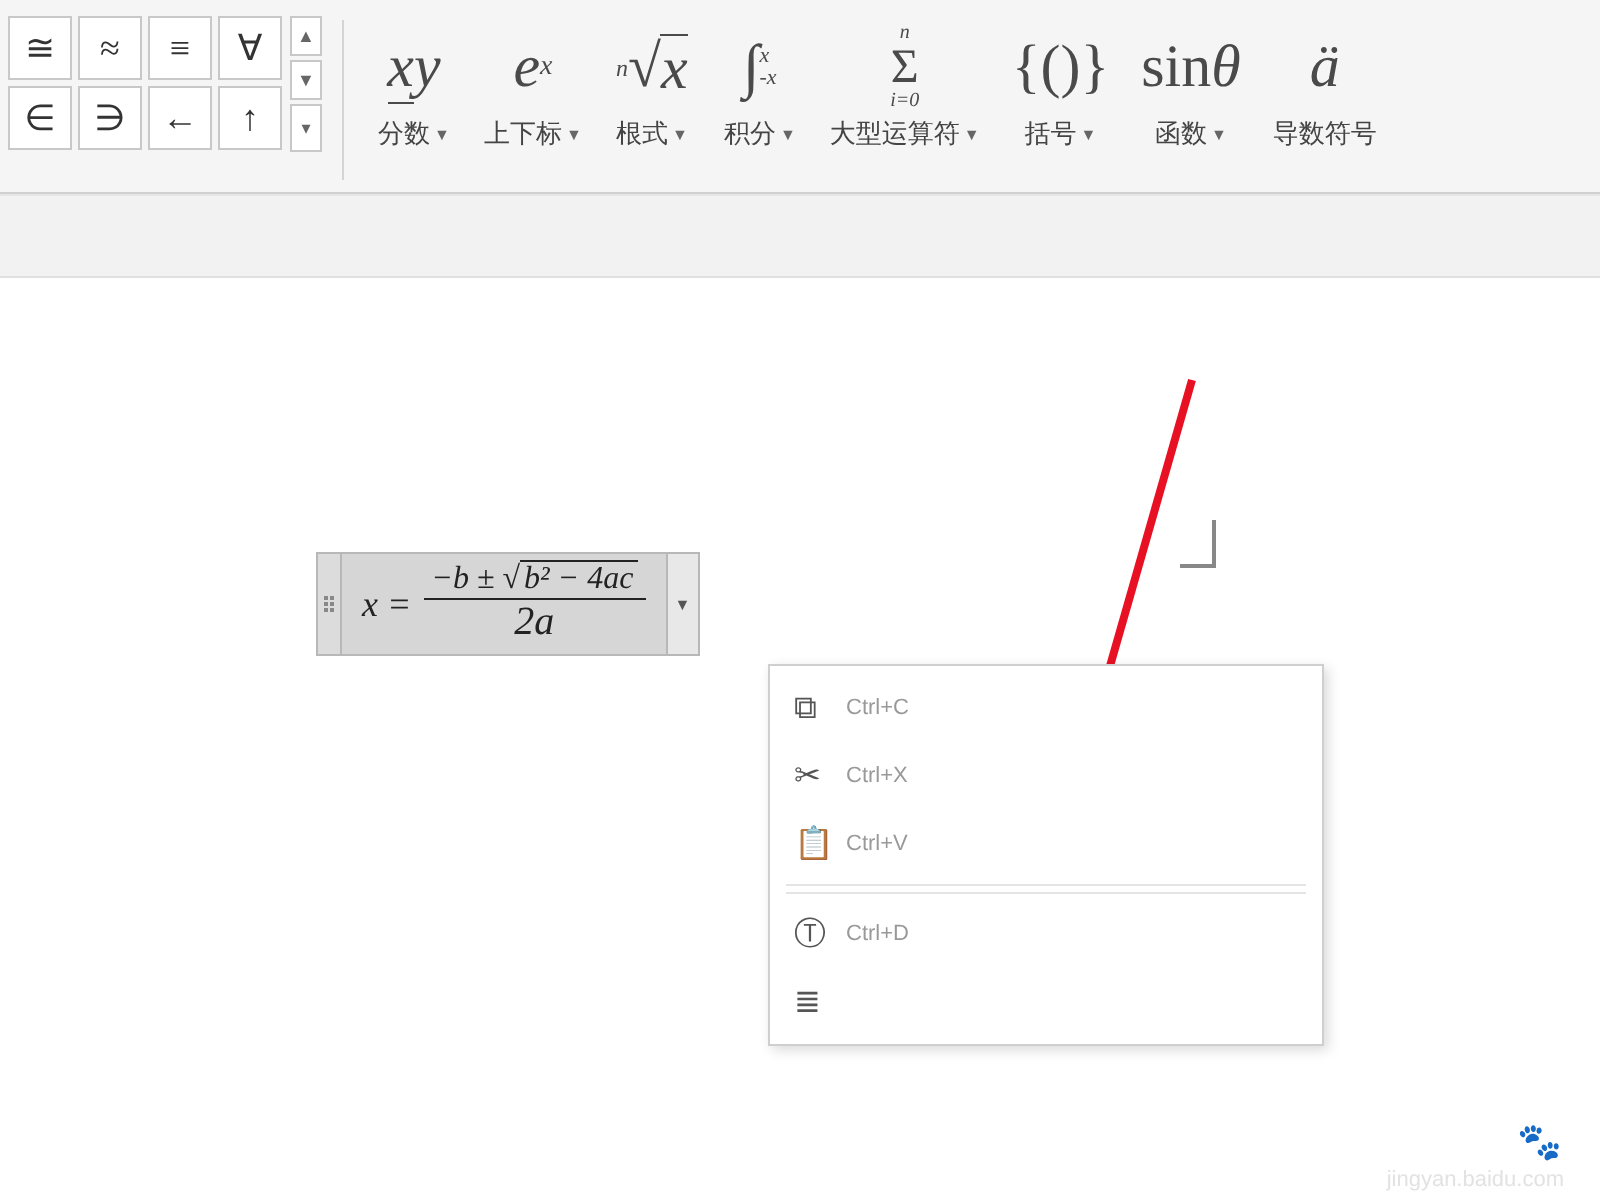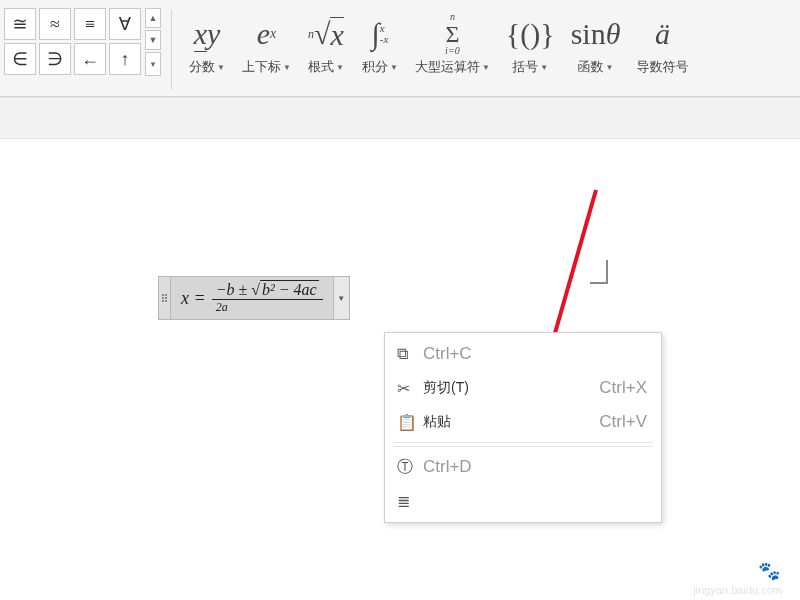--- a/index.html
+++ b/index.html
@@ -22,34 +22,34 @@
 .ribbon-btn .dd { font-size: 8px; color: #666; }
 
 .doc-area { position: absolute; top: 97px; left: 0; right: 0; bottom: 0; background: #fff; border-top: 1px solid #e6e6e6; padding-top: 40px; }
 .doc-area::before { content: ""; position: absolute; top: 0; left: 0; right: 0; height: 40px; background: #f2f2f2; border-bottom: 1px solid #e0e0e0; }
 
 .equation-box { position: absolute; left: 158px; top: 276px; display: flex; align-items: stretch; }
 .eq-handle { width: 12px; background: #dcdcdc; border: 1px solid #b8b8b8; border-right: none; display: flex; align-items: center; justify-content: center; }
 .eq-handle span { display: grid; grid-template-columns: 2px 2px; grid-auto-rows: 2px; gap: 1px; }
 .eq-handle span i { background: #888; width: 2px; height: 2px; }
 .eq-body { background: #d6d6d6; border: 1px solid #b8b8b8; padding: 4px 10px; font-family: "Cambria Math", serif; font-style: italic; font-size: 18px; display: flex; align-items: center; color: #222; }
-.frac { display: inline-flex; flex-direction: column; align-items: flex-start; margin-left: 6px; }
+.frac { display: inline-flex; flex-direction: column; align-items: center; margin-left: 6px; }
 .frac .num { border-bottom: 1px solid #222; padding: 0 4px; font-size: 16px; }
-.frac .den { padding: 0 4px; font-size: 12px; }
+.frac .den { padding: 0 4px; font-size: 20px; }
 .sqrt-sym::before { content: "√"; font-style: normal; }
 .sqrt-over { border-top: 1px solid #222; padding: 0 2px; }
 .eq-menu { width: 16px; background: #e8e8e8; border: 1px solid #b8b8b8; border-left: none; display: flex; align-items: center; justify-content: center; font-size: 8px; color: #555; }
 
 .cursor-mark { position: absolute; left: 590px; top: 260px; width: 18px; height: 24px; border-right: 2px solid #888; border-bottom: 2px solid #888; }
 
 .ctx-menu { position: absolute; left: 384px; top: 332px; width: 278px; background: #fff; border: 1px solid #cfcfcf; box-shadow: 2px 2px 6px rgba(0,0,0,.15); padding: 4px 0; }
 .ctx-item { display: flex; align-items: center; height: 34px; padding: 0 14px 0 12px; font-size: 14px; color: #333; }
 .ctx-item .ci-ico { width: 26px; font-size: 16px; color: #555; display: flex; }
 .ctx-item .ci-txt { flex: 1; }
-.ctx-item .ci-sc { color: #999; font-size: 17px; }
+.ctx-item .ci-sc { color: #999; font-size: 11px; }
 .ctx-sep { height: 1px; background: #e4e4e4; margin: 3px 8px; }
 
 .arrow { position: absolute; pointer-events: none; }
 
 .watermark { position: absolute; right: 18px; bottom: 18px; color: #d8d8d8; font-size: 22px; letter-spacing: 1px; display: flex; align-items: center; gap: 6px; }
 .watermark .sub { position: absolute; right: 0; bottom: -14px; font-size: 11px; color: #e2e2e2; letter-spacing: 0; }
 .paw { font-size: 18px; }
 </style>
 </head>
 <body>
@@ -176,26 +176,24 @@
   <line x1="596" y1="190" x2="510" y2="490" stroke="#e81123" stroke-width="4" marker-end="url(#ah)"></line>
 </svg>
 
 <div class="ctx-menu">
   <div class="ctx-item">
     <span class="ci-ico">⧉</span>
     <span class="ci-sc">Ctrl+C</span>
   </div>
   <div class="ctx-item">
     <span class="ci-ico">✂</span>
-    <span class="ci-txt">剪切(T)</span>
     <span class="ci-sc">Ctrl+X</span>
   </div>
   <div class="ctx-item">
     <span class="ci-ico">📋</span>
-    <span class="ci-txt">粘贴</span>
     <span class="ci-sc">Ctrl+V</span>
   </div>
   <div class="ctx-sep"></div>
   <div class="ctx-sep"></div>
   <div class="ctx-item">
     <span class="ci-ico">Ⓣ</span>
     <span class="ci-sc">Ctrl+D</span>
   </div>
   <div class="ctx-item">
     <span class="ci-ico">≣</span>

